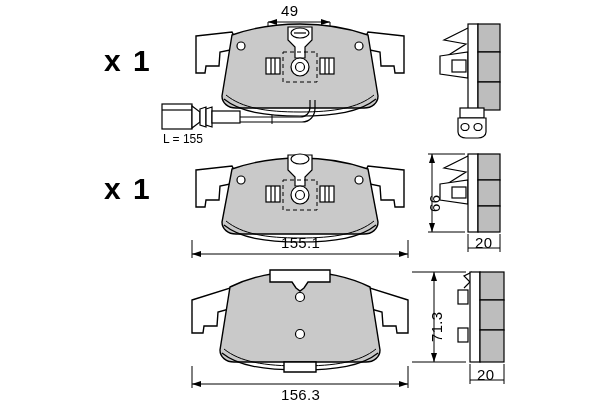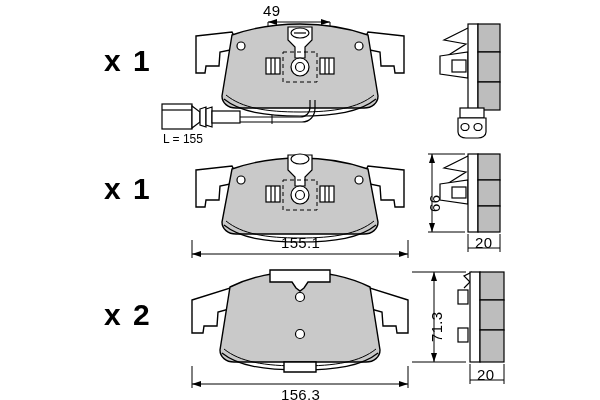--- a/index.html
+++ b/index.html
@@ -56,21 +56,21 @@
   .gray-f { fill: #bdbdbd; stroke: #000000; stroke-width: 1.2; }
   .blk { fill: #000000; }
 </style>
 </head>
 <body>
 
 <div id="sheet">
 
   <div class="qty" style="left:104px; top:44px;">x 1</div>
 
-  <div class="dim-label" style="left:263px; top:2px;">49</div>
+  <div class="dim-label" style="left:281px; top:2px;">49</div>
 
   <svg width="600" height="400">
 
     <g>
       <line class="ln-thin" x1="268" y1="22" x2="268" y2="62"></line>
       <line class="ln-thin" x1="330" y1="22" x2="330" y2="62"></line>
       <line class="ln-thin" x1="268" y1="22" x2="330" y2="22"></line>
       <path class="blk" d="M268,22 l9,-3 v6 z"></path>
       <path class="blk" d="M330,22 l-9,-3 v6 z"></path>
     </g>
@@ -219,21 +219,20 @@
       <line class="ln-thin" x1="468" y1="234" x2="468" y2="252"></line>
       <line class="ln-thin" x1="500" y1="234" x2="500" y2="252"></line>
       <line class="ln-thin" x1="468" y1="248" x2="500" y2="248"></line>
     </g>
   </svg>
 
   <div class="dim-label vert" style="left:426px; top:212px;">66</div>
 
   <div class="dim-label" style="left:475px; top:234px;">20</div>
 
-  <div class="qty" style="left:104px; top:298px;">x 2</div>
 
   <svg width="600" height="400">
     <g>
       <path class="plate-fill" d="M192,300 L230,288 L240,306 L218,312 L217,326 L204,326 L203,333 L192,333 Z"></path>
       <path class="plate-fill" d="M408,300 L370,288 L360,306 L382,312 L383,326 L396,326 L397,333 L408,333 Z"></path>
     </g>
 
     <g>
       <path class="pad-fill" d="M230,287
                  C252,276 278,272 292,272

